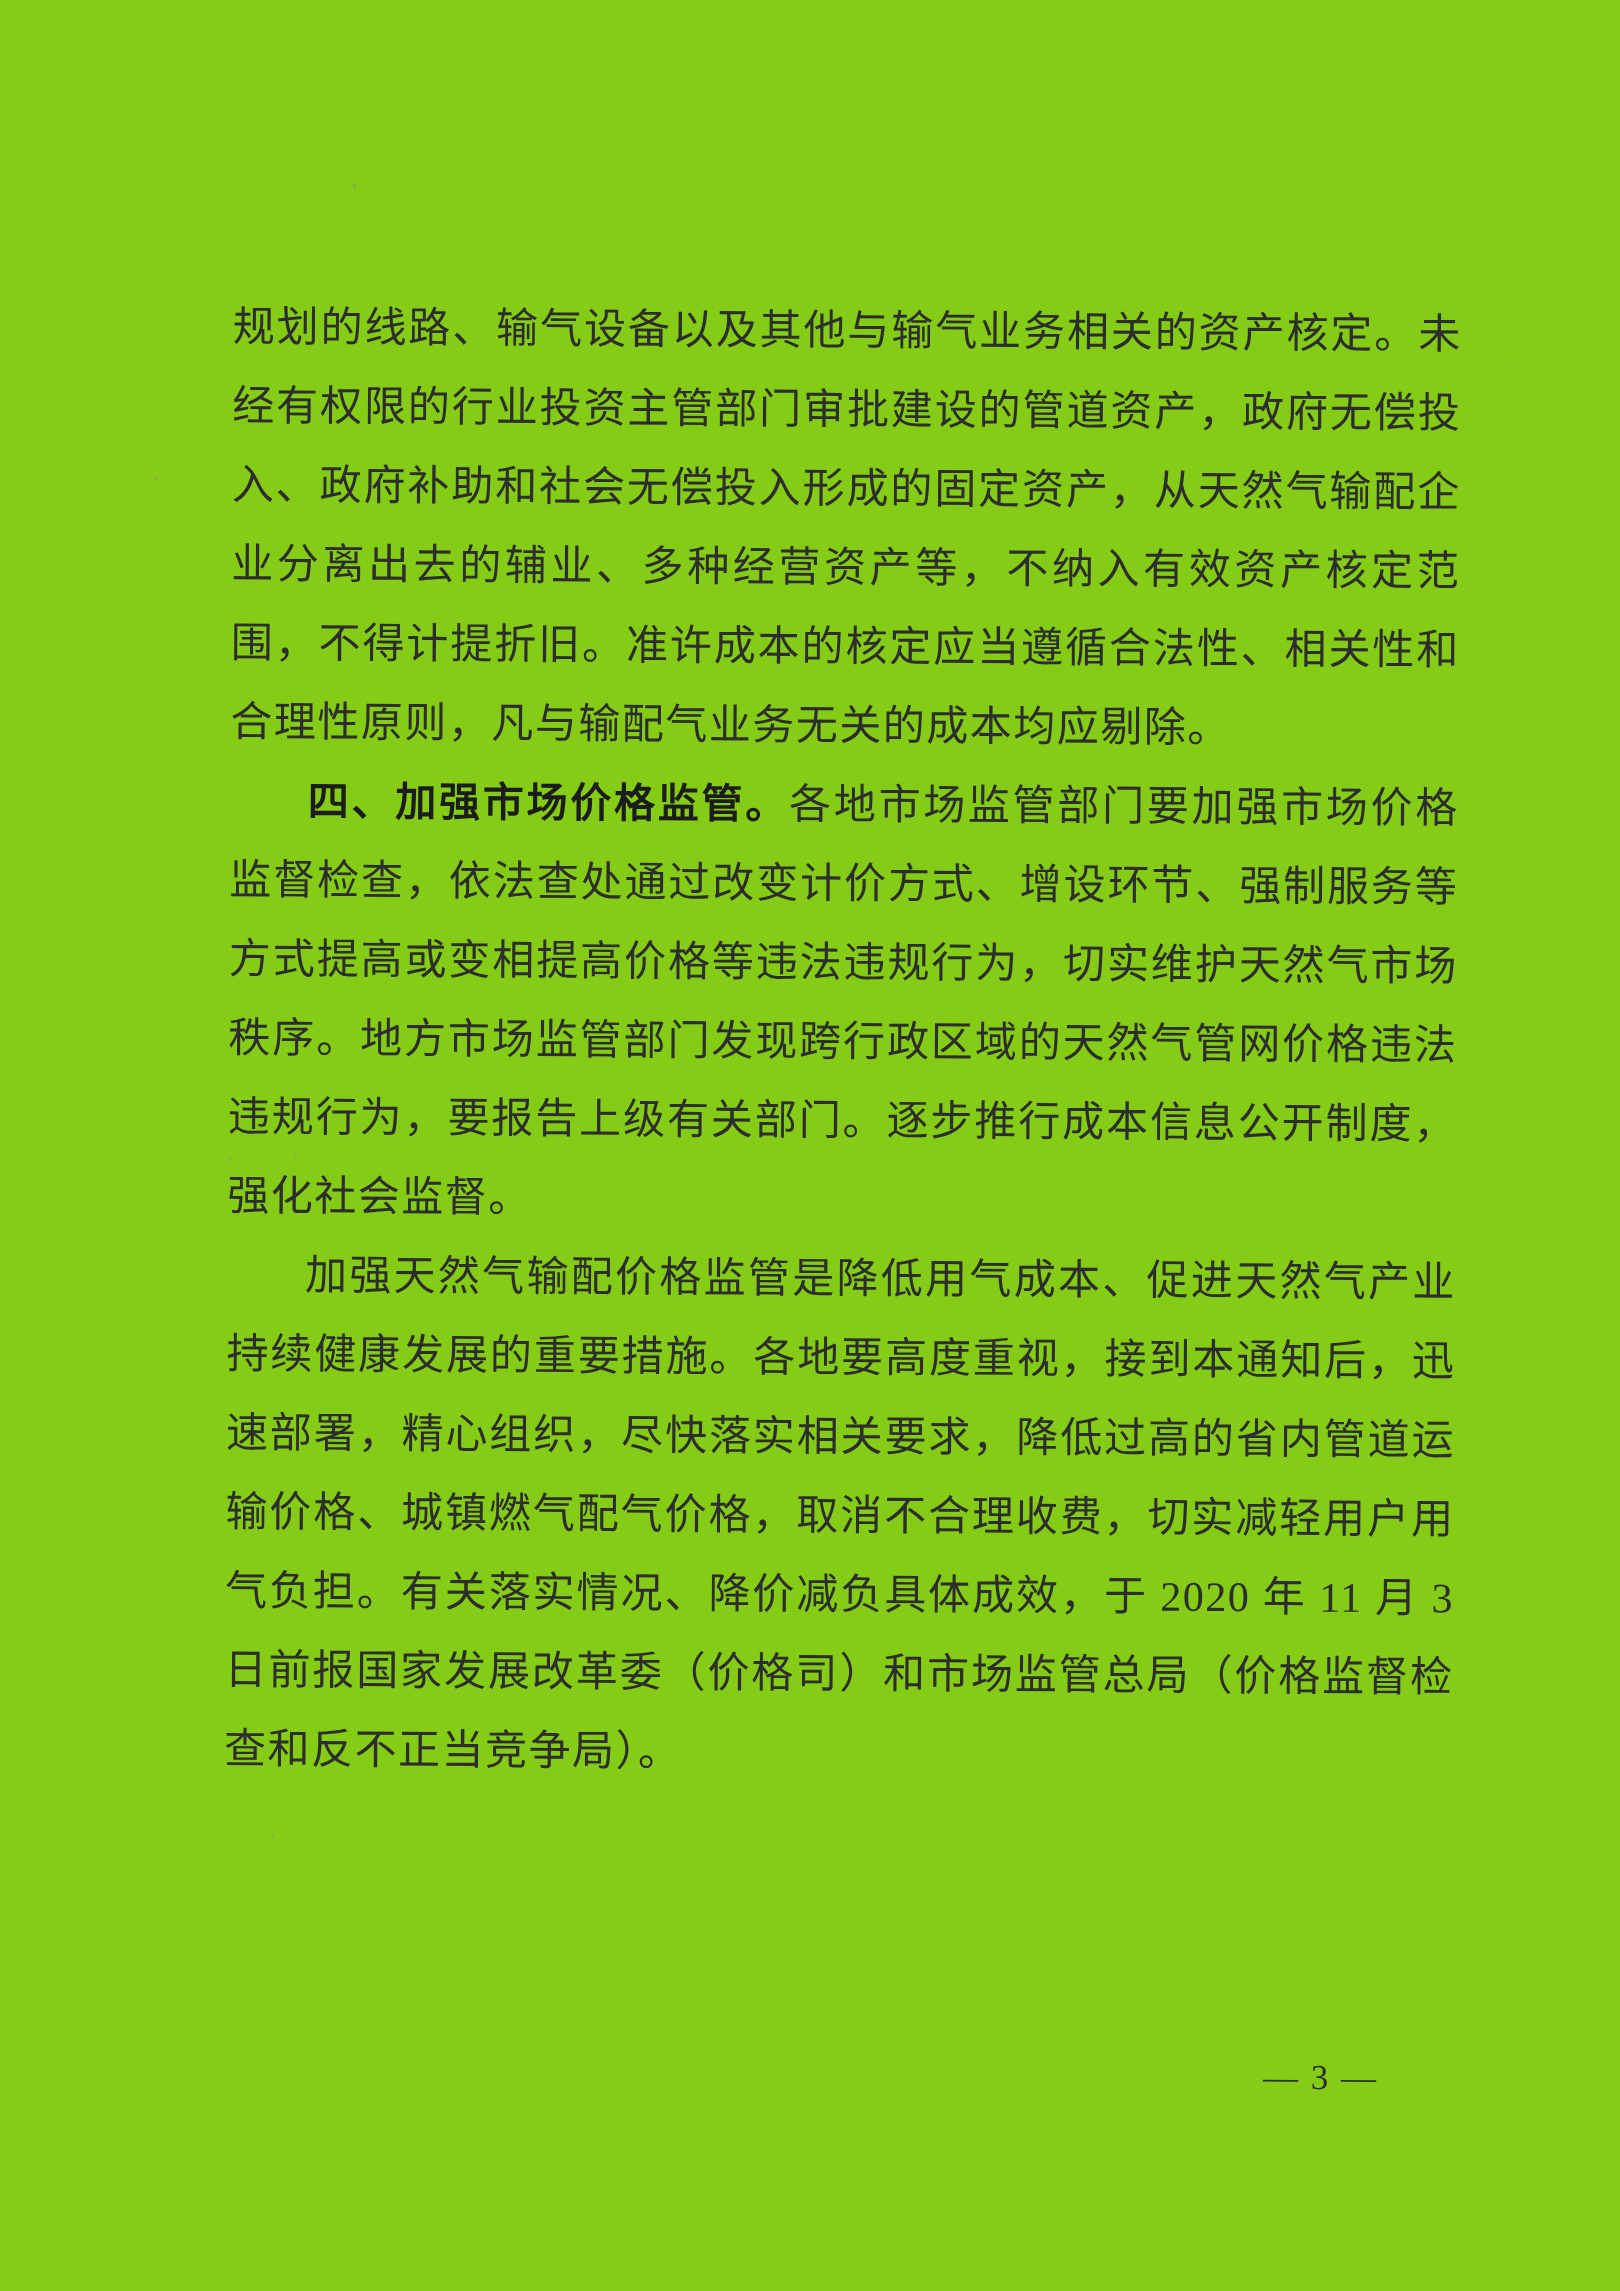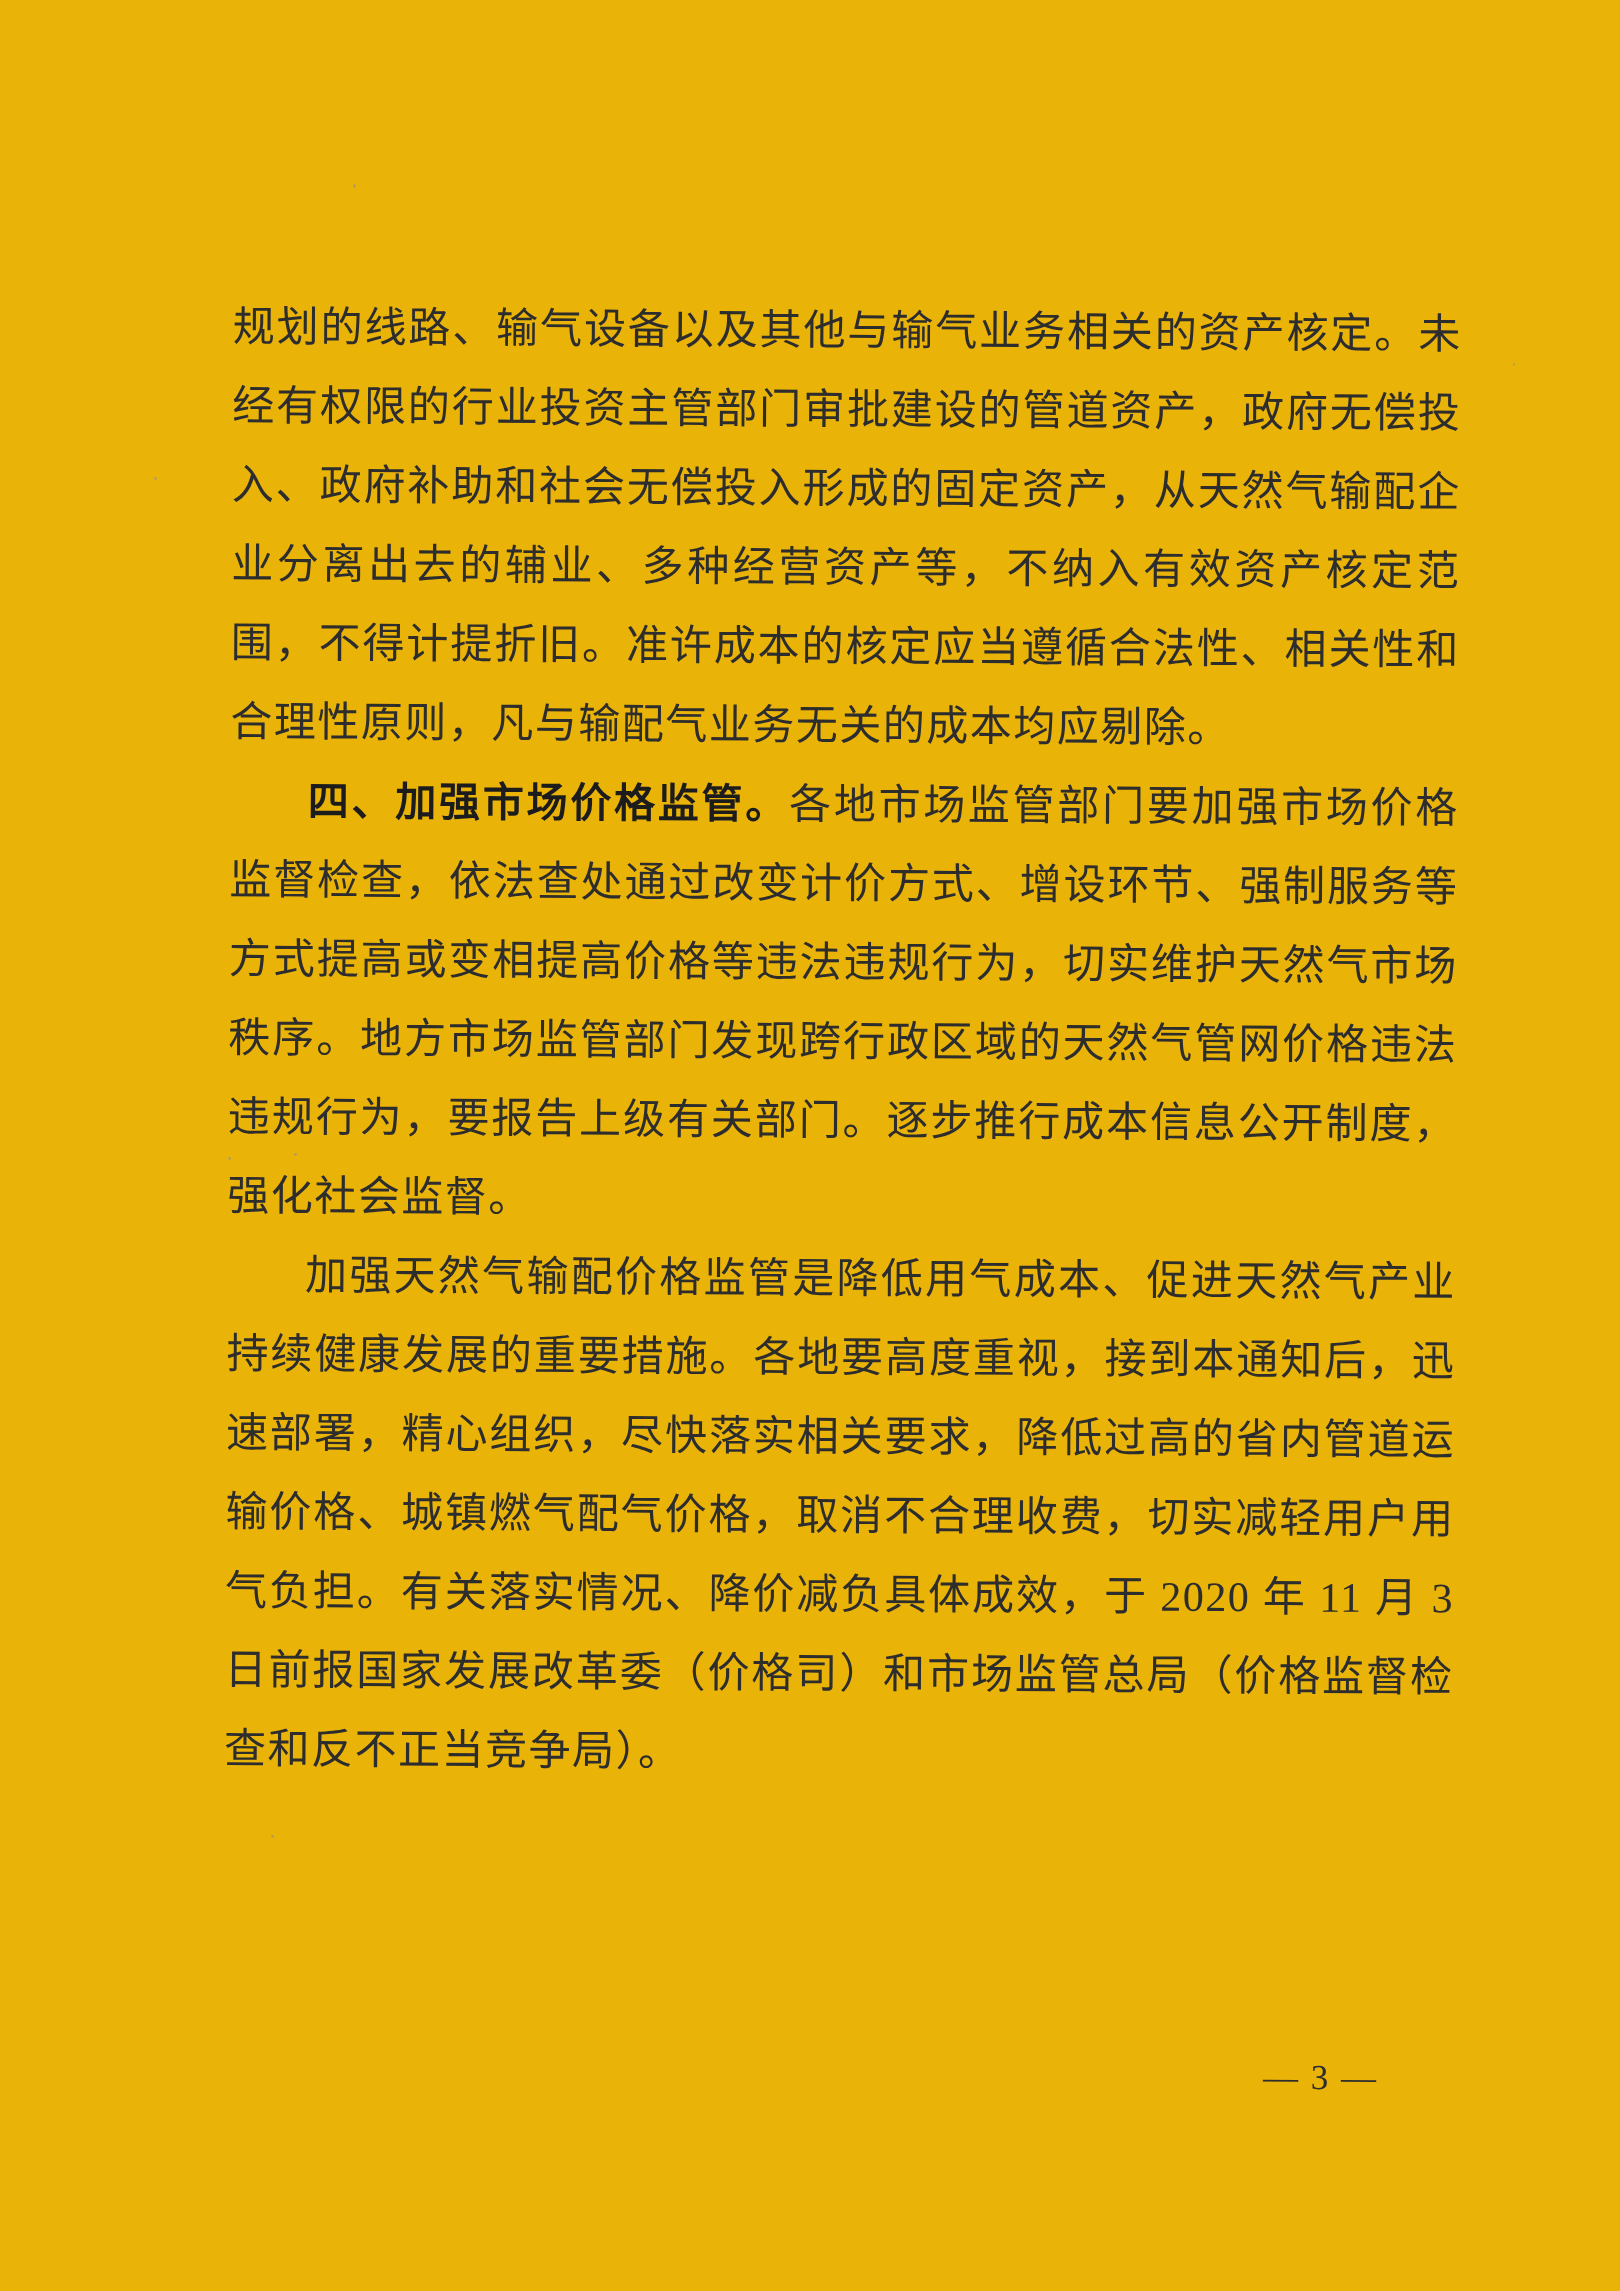--- a/index.html
+++ b/index.html
@@ -4,21 +4,21 @@
 <style>
   html, body {
     margin: 0;
     padding: 0;
     background: #ffffff;
   }
   .page {
     position: relative;
     width: 1620px;
     height: 2292px;
-    background: #eab308;
+    background: #84cc16;
     overflow: hidden;
     font-family: "Liberation Serif", "DejaVu Serif", serif;
     color: #2d2d2d;
   }
   
   .text-block {
     position: absolute;
     left: 233px;
     top: 288px;
     width: 1229px;

